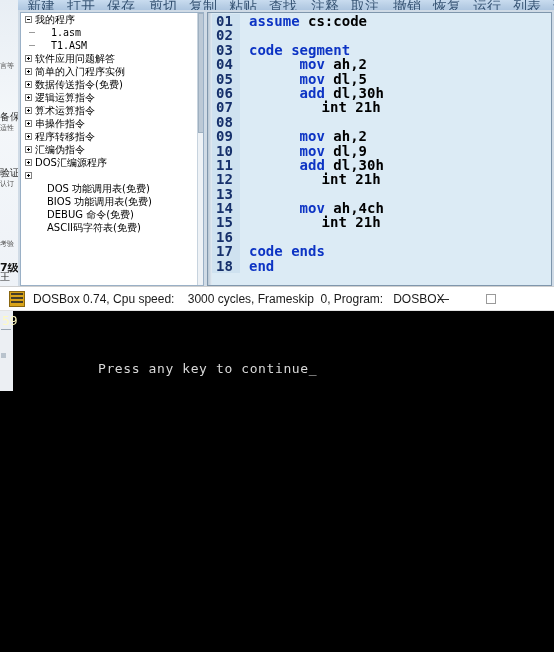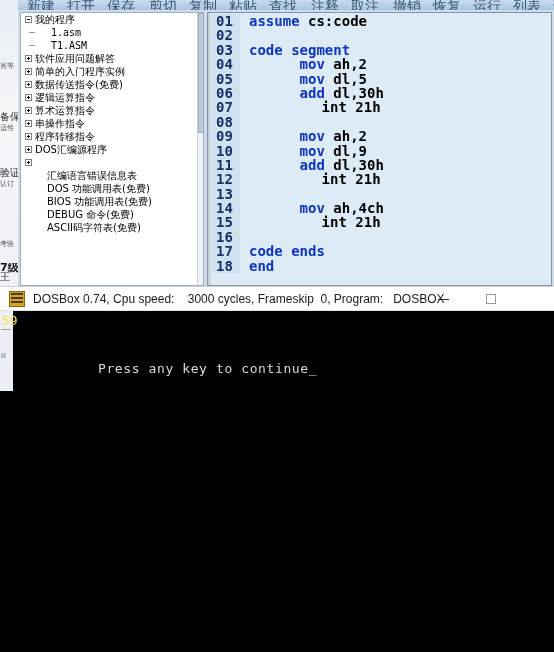--- a/index.html
+++ b/index.html
@@ -233,21 +233,21 @@
     background: #eceff3;
   }
   #dos-left-strip .s1 {
     position:absolute; left:1px; top:18px; width:10px; height:1px; background:#9aa6b2;
   }
   #dos-left-strip .s2 {
     position:absolute; left:1px; top:42px; width:5px; height:5px; background:#b9c3cd;
   }
   #dos-top-num {
     position: absolute; left: 2px; top: 2px;
-    color: #fde047; font-size: 13px; line-height: 15px;
+    color: #fef9c3; font-size: 13px; line-height: 15px;
     font-family: "DejaVu Sans Mono", monospace;
     font-weight: normal;
   }
   #dos-msg {
     position: absolute; left: 98px; top: 50px;
     color: #d8d8d8;
     font-size: 13px; line-height: 16px;
     letter-spacing: 0.6px;
     white-space: pre;
     font-family: "DejaVu Sans Mono", monospace;
@@ -351,30 +351,32 @@
           <div class="tnode lvl1">
             <span class="expander">
               <span class="box plus"></span>
             </span>
             <span class="tlabel">程序转移指令</span>
           </div>
           <div class="tnode lvl1">
             <span class="expander">
               <span class="box plus"></span>
             </span>
+            <span class="tlabel">汇编伪指令</span>
+          </div>
+          <div class="tnode lvl1">
+            <span class="expander">
+              <span class="box plus"></span>
+            </span>
             <span class="tlabel">DOS汇编源程序</span>
           </div>
           <div class="tnode lvl1">
             <span class="expander">
               <span class="box plus"></span>
             </span>
-          </div>
-          <div class="tnode leaf2 noexp">
-            <span class="expander"></span>
-            <span class="tlabel">汇编语言错误信息表</span>
           </div>
           <div class="tnode leaf2 noexp">
             <span class="expander"></span>
             <span class="tlabel">DOS 功能调用表(免费)</span>
           </div>
           <div class="tnode leaf2 noexp">
             <span class="expander"></span>
             <span class="tlabel">BIOS 功能调用表(免费)</span>
           </div>
           <div class="tnode leaf2 noexp">

